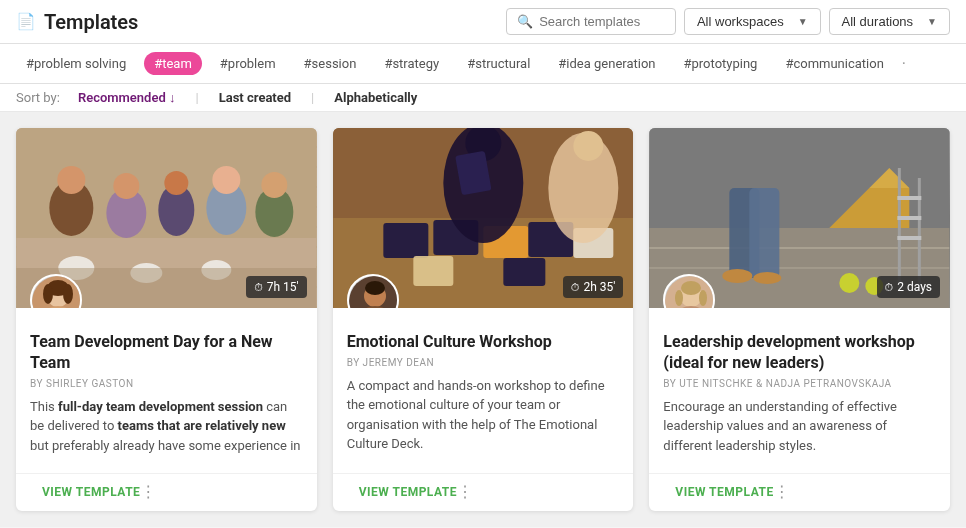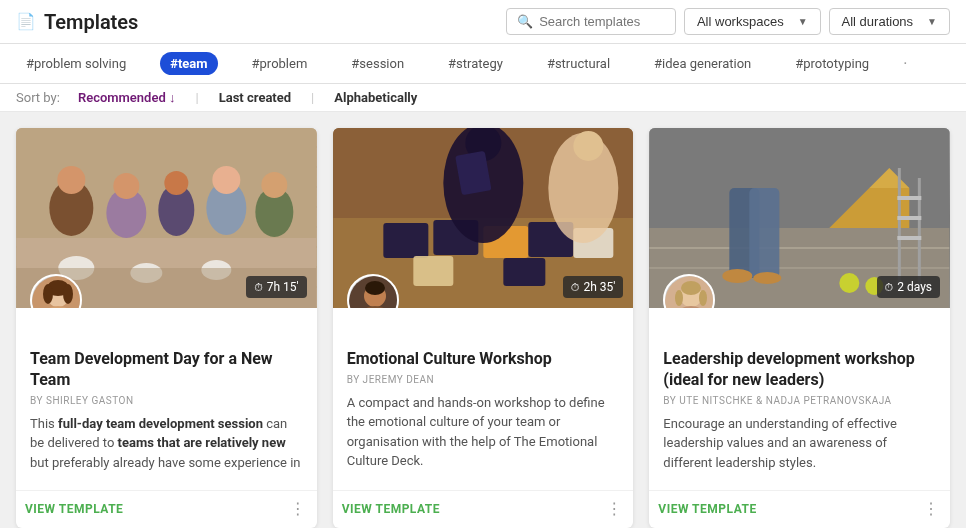--- a/index.html
+++ b/index.html
@@ -73,35 +73,35 @@
       gap: 14px;
     }
     .chevron { font-size: 10px; color: #666; }
 
     .tags-bar {
       background: #fff;
       border-bottom: 1px solid #e0e0e0;
       padding: 8px 16px;
       display: flex;
       align-items: center;
-      gap: 24px;
+      gap: 8px;
       flex-wrap: nowrap;
     }
     .tag {
       font-size: 13px;
       color: #555;
       padding: 4px 10px;
       border-radius: 16px;
       cursor: pointer;
       white-space: nowrap;
     }
     .tag.active {
-      background: #1d4ed8;
+      background: #ec4899;
       color: #fff;
-      font-weight: 700;
+      font-weight: 400;
     }
     .tag-more { font-size: 16px; color: #999; cursor: pointer; }
 
     .sort-bar {
       background: #fff;
       padding: 6px 16px;
       display: flex;
       align-items: center;
       gap: 18px;
       font-size: 13px;
@@ -171,41 +171,39 @@
       flex: 1;
       display: flex;
       flex-direction: column;
     }
     .card-title {
       font-size: 16px;
       font-weight: 700;
       color: #222;
       line-height: 1.3;
       margin-bottom: 4px;
-      margin-top: 17px;
     }
     .card-author {
       font-size: 10px;
       color: #999;
       text-transform: uppercase;
       letter-spacing: 0.5px;
       margin-bottom: 8px;
     }
     .card-desc {
       font-size: 13px;
       color: #555;
       line-height: 1.5;
       flex: 1;
     }
     .card-desc b { color: #333; }
     .card-footer {
       display: flex;
       align-items: center;
-      justify-content: space-between;
-      padding: 8px 9px 10px;
+      padding: 8px 26px 10px;
       border-top: 1px solid #f0f0f0;
       margin-top: 8px;
     }
     .view-template-btn {
       font-size: 12px;
       font-weight: 700;
       color: #4caf50;
       text-transform: uppercase;
       cursor: pointer;
       letter-spacing: 0.5px;
@@ -265,20 +263,21 @@
 
 <div class="tags-bar">
   <span class="tag">#problem solving</span>
   <span class="tag active">#team</span>
   <span class="tag">#problem</span>
   <span class="tag">#session</span>
   <span class="tag">#strategy</span>
   <span class="tag">#structural</span>
   <span class="tag">#idea generation</span>
   <span class="tag">#prototyping</span>
+  <span class="tag">#communication</span>
   <span class="tag-more">·</span>
 </div>
 
 <div class="sort-bar">
   <span class="sort-label">Sort by:</span>
   <span class="sort-option active">Recommended ↓</span>
   <span class="sort-sep">|</span>
   <span class="sort-option">Last created</span>
   <span class="sort-sep">|</span>
   <span class="sort-option">Alphabetically</span>

